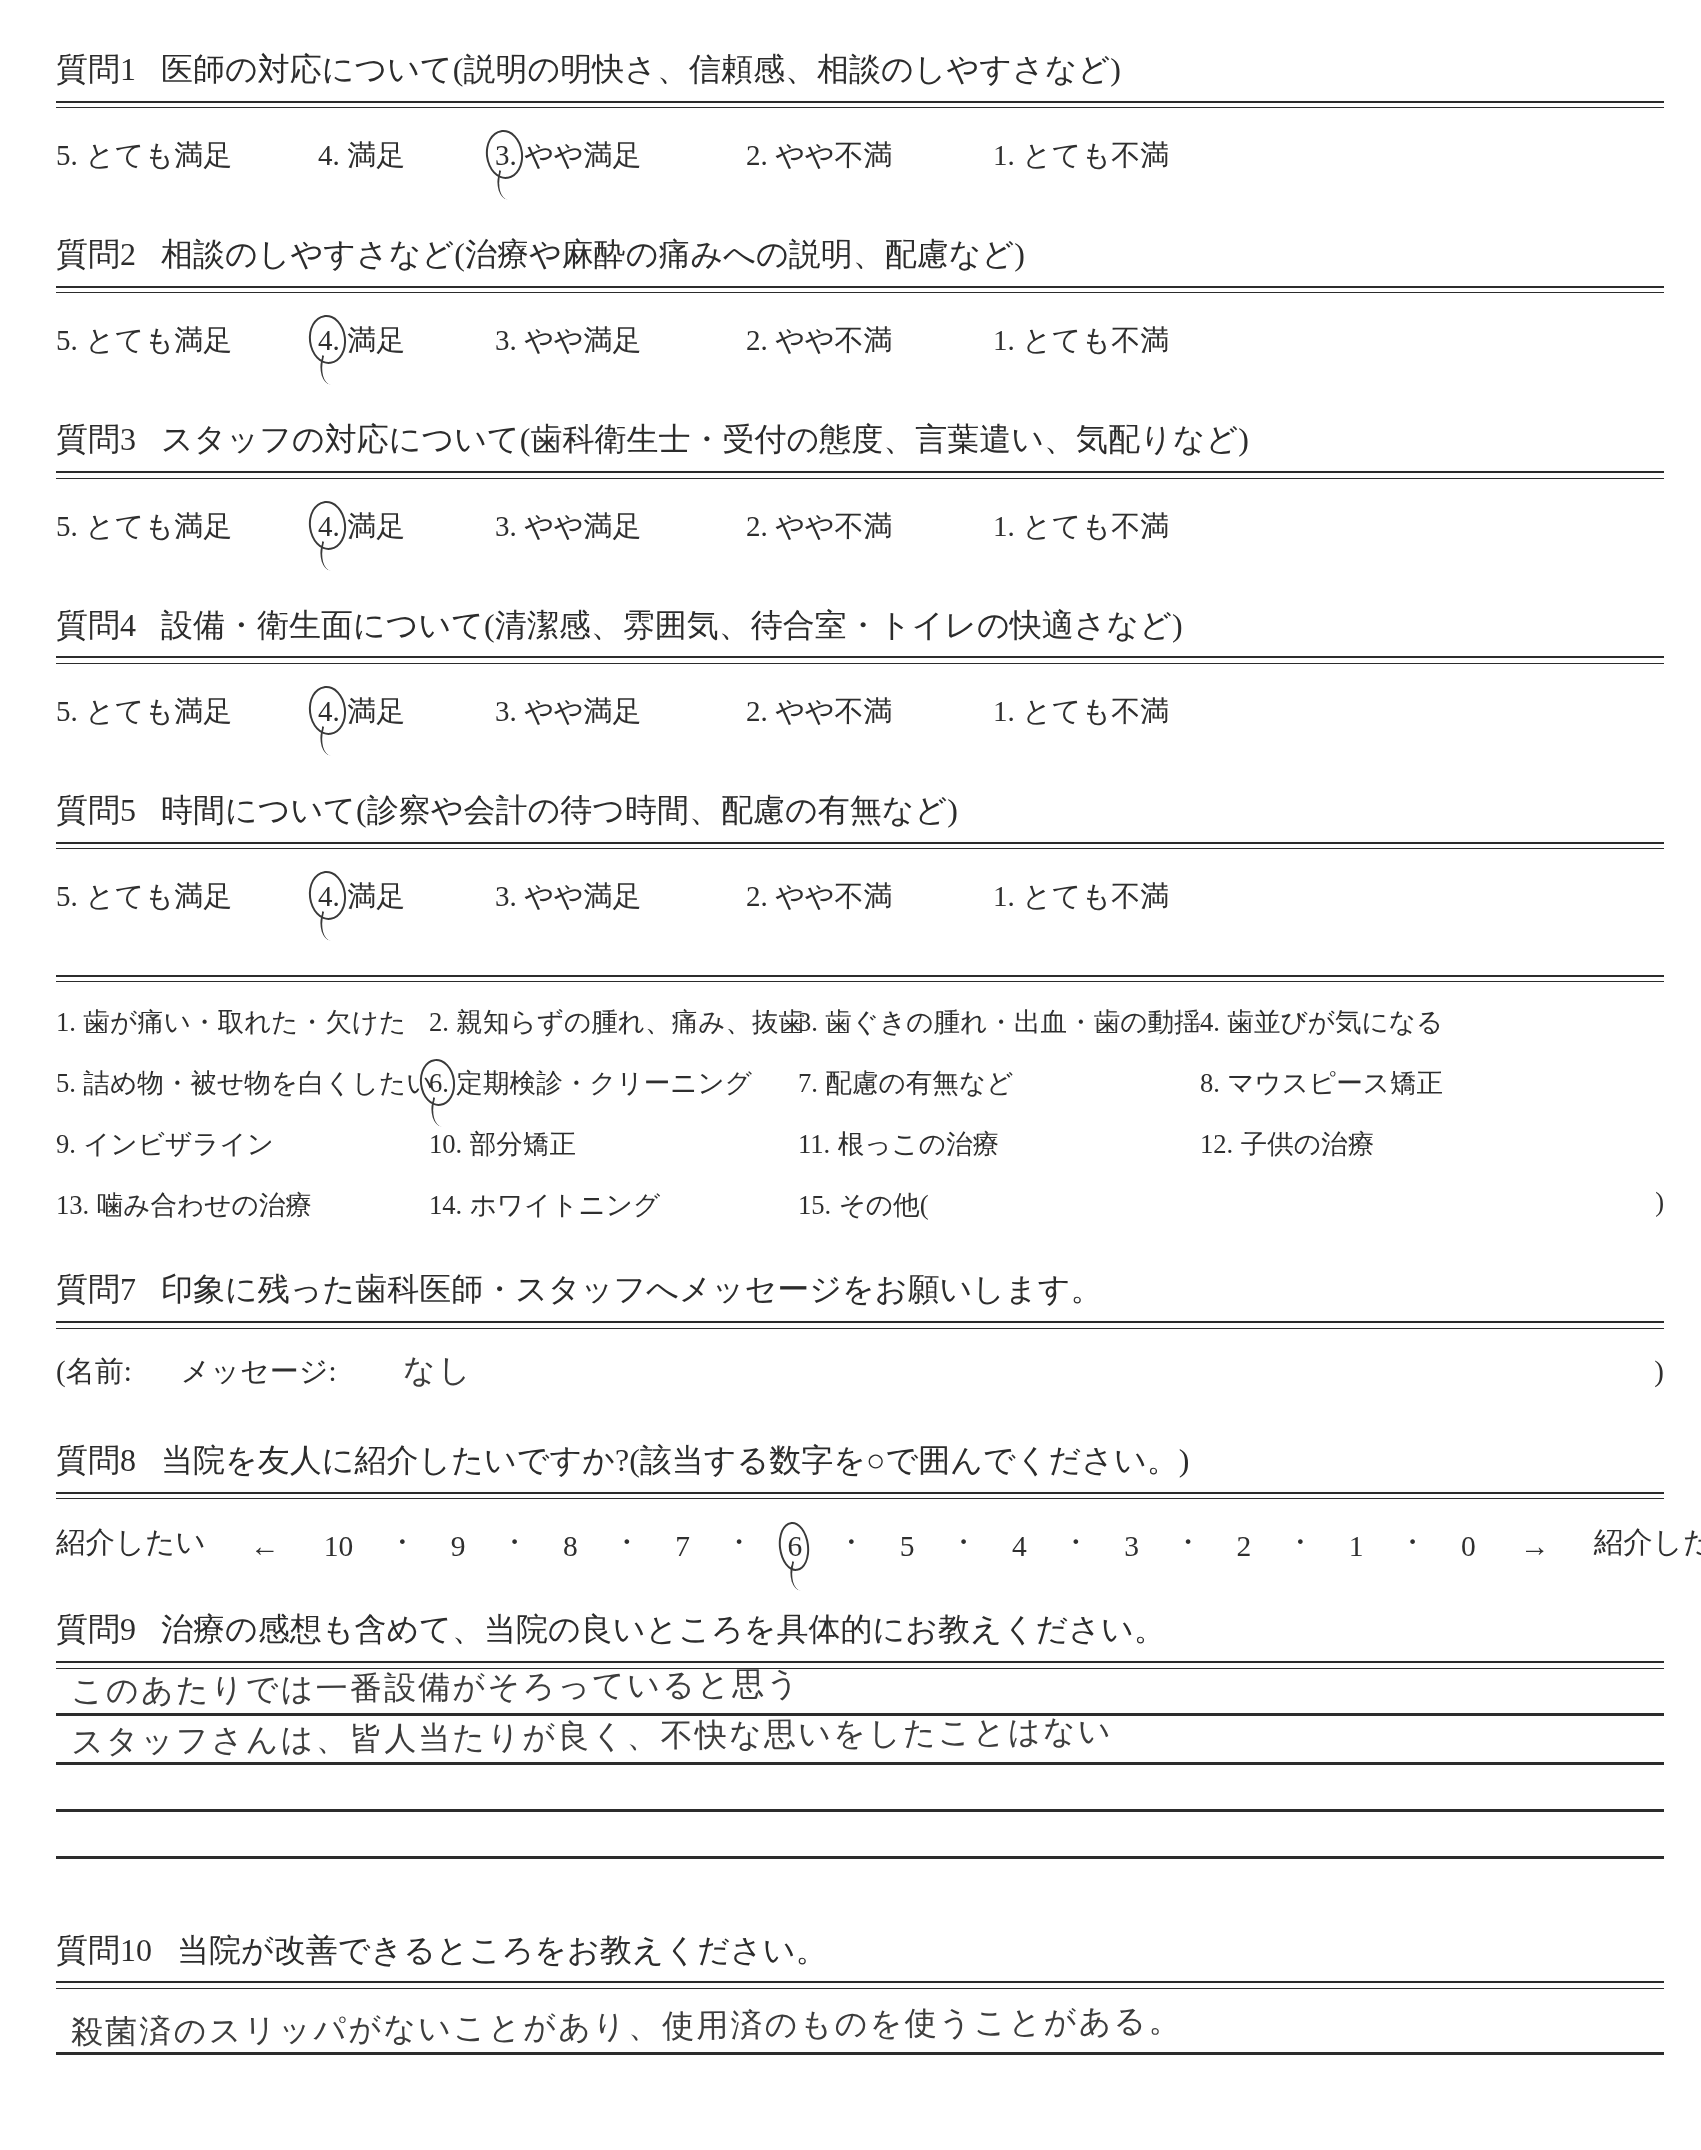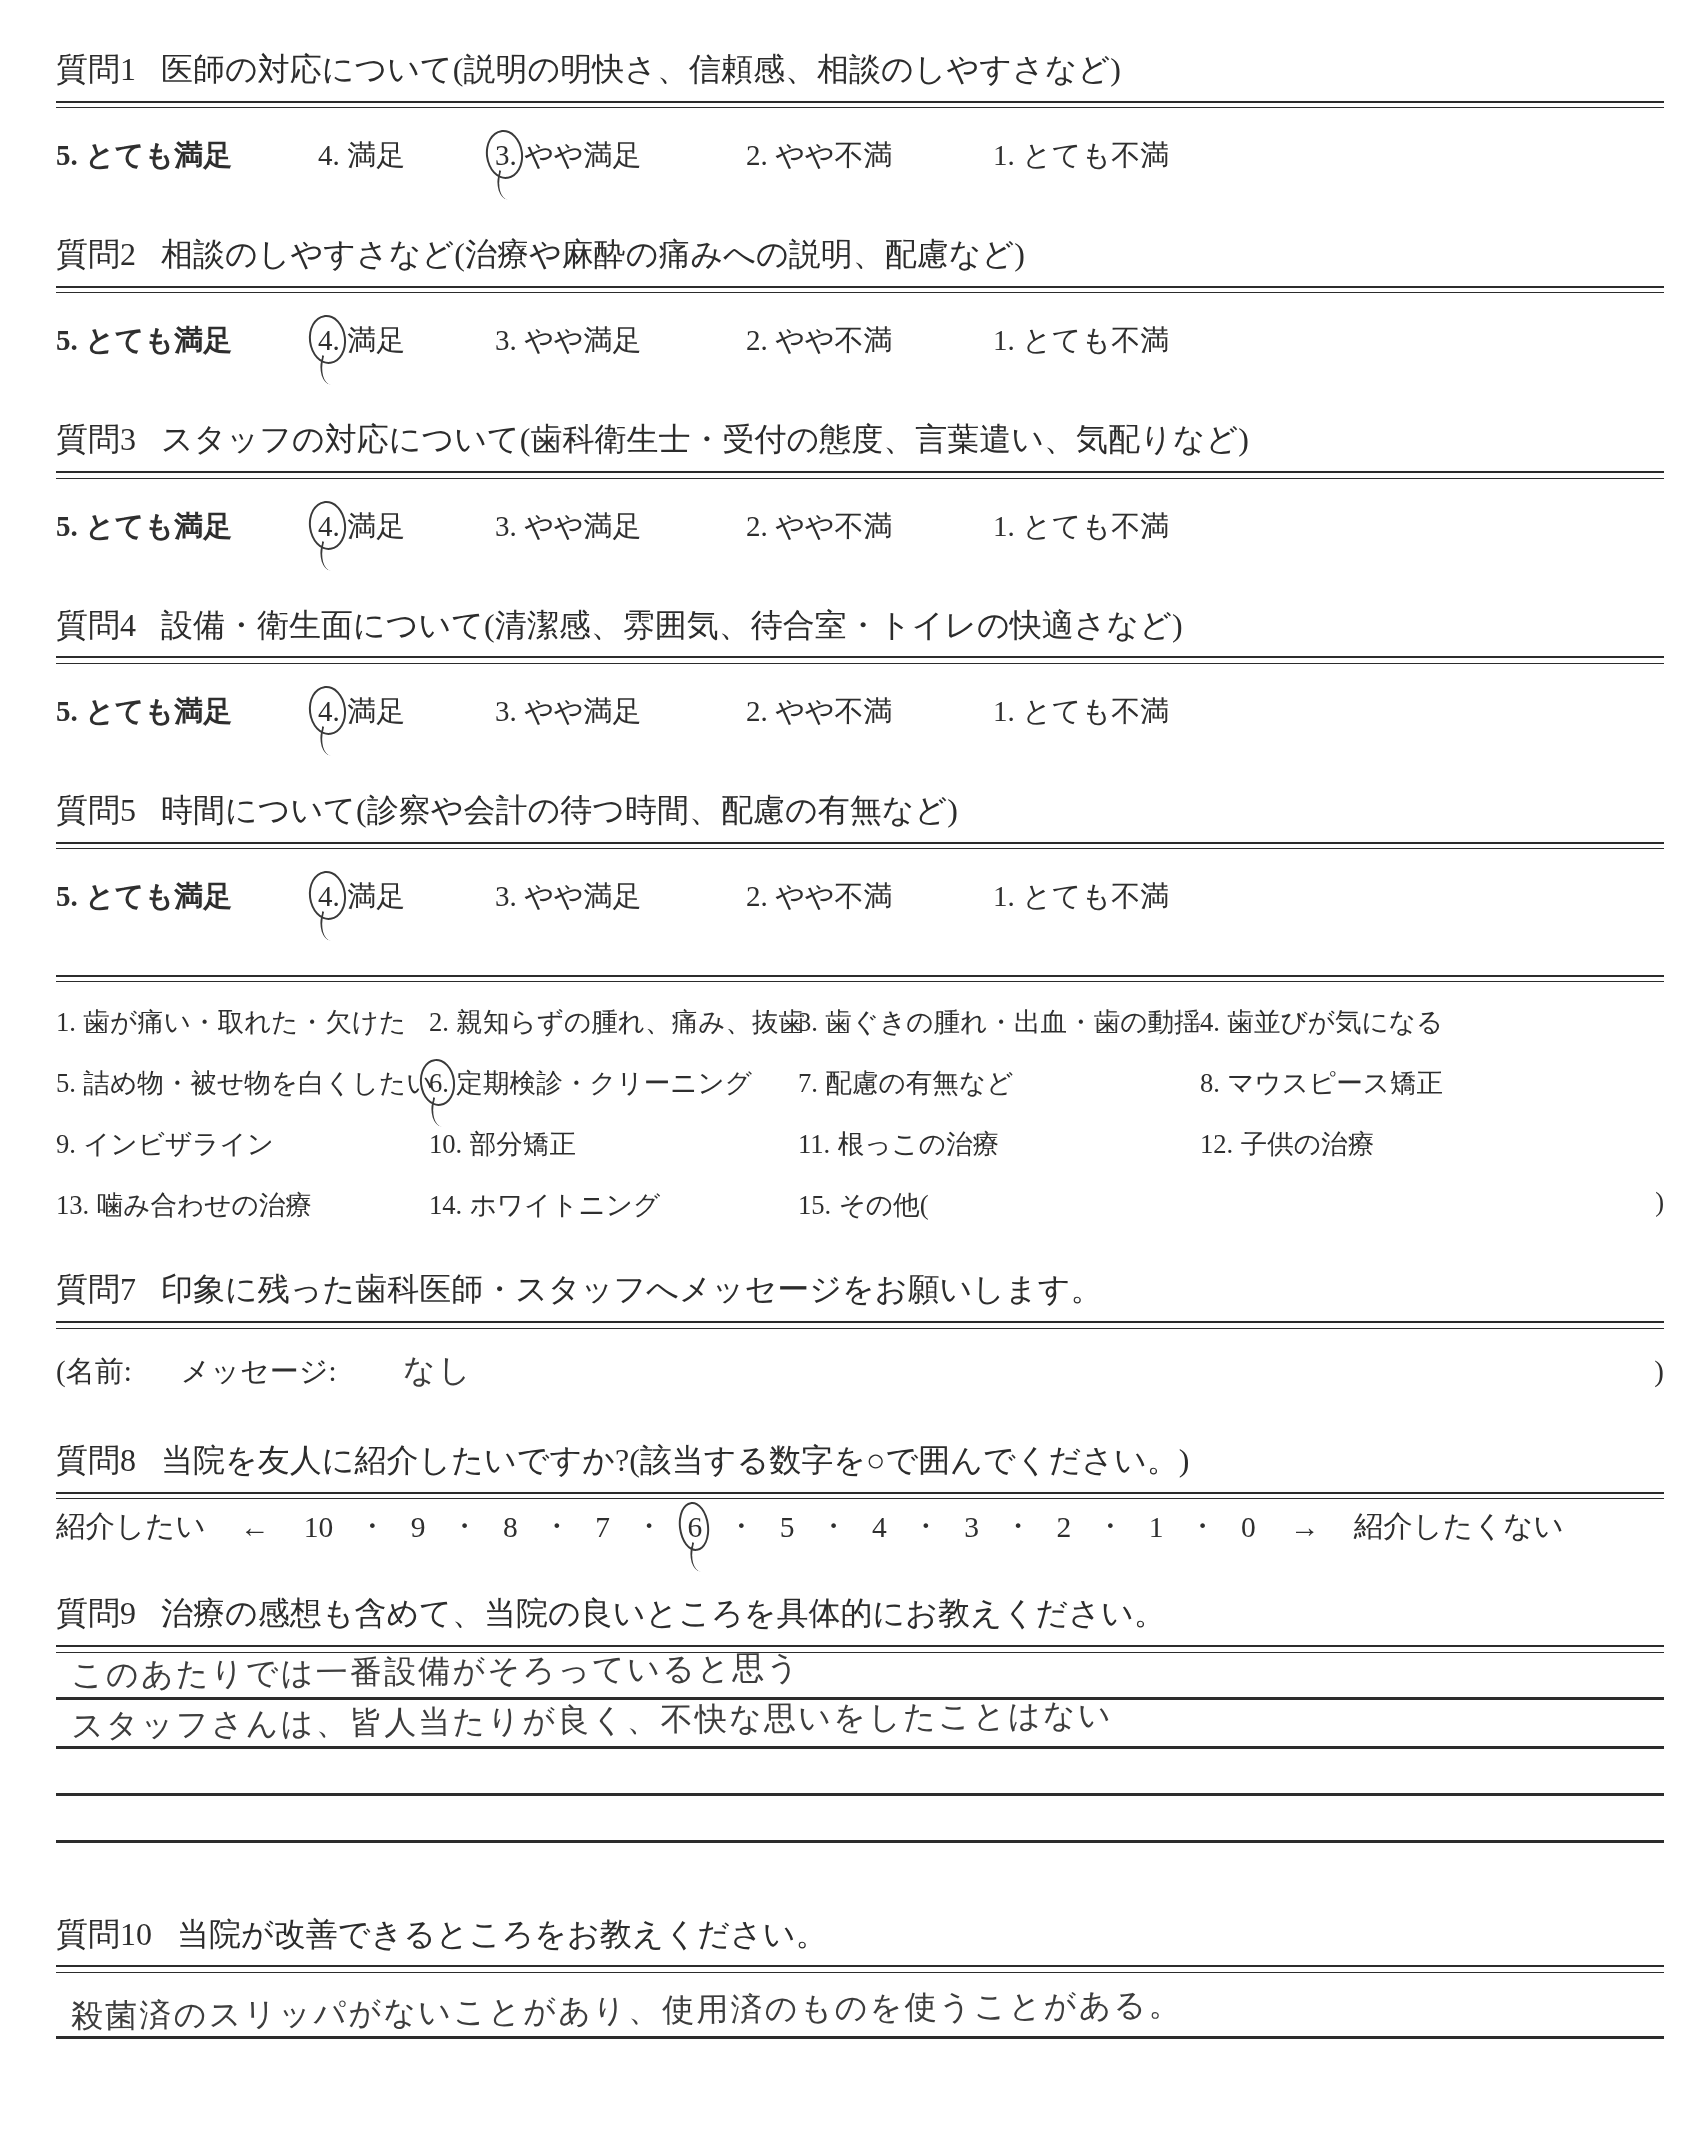--- a/index.html
+++ b/index.html
@@ -19,21 +19,21 @@
   .q-header{
     font-size:32px;line-height:1.25;font-weight:500;color:#2c2c2c;
     display:flex;align-items:baseline;
   }
   .q-label{margin-right:25px;white-space:nowrap;}
   .q-note{margin-left:auto;white-space:nowrap;}
   .rule-double{height:4.4px;border-top:2.2px solid #2c2c2c;border-bottom:1.5px solid #2c2c2c;margin-top:11.8px;}
   .opts{display:flex;margin-top:19px;font-size:29px;align-items:baseline;}
   .opt{white-space:nowrap;}
   .num{margin-right:7.4px;display:inline-block;}
-  .w1{width:262px;font-weight:bold;}.w2{width:177px;margin-top:9px;}.w3{width:251px;}.w4{width:247px;}
+  .w1{width:262px;}.w2{width:177px;margin-top:9px;}.w3{width:251px;}.w4{width:247px;}
   
   .circled{position:relative;}
   .circled::before{
     content:'';position:absolute;left:-8.9px;right:-5.9px;top:-8.9px;bottom:-7.4px;
     border:2.6px solid #3a3a3a;border-radius:50%;transform:rotate(-7deg);
   }
   .tailed::after{
     content:'';position:absolute;left:4.4px;top:100%;width:14.8px;height:26.6px;
     border-left:2.2px solid #3a3a3a;border-bottom-left-radius:90%;
     transform:rotate(14deg);transform-origin:top;
@@ -49,21 +49,21 @@
   .q7-name{margin-right:49px;}
   .q7-msg{margin-right:66px;}
   .spacer{flex:1;}
   
   .hand{
     font-family:"DejaVu Sans","Liberation Sans",sans-serif;
     color:#3d3d3d;font-size:32px;letter-spacing:2.2px;
     transform:rotate(-0.6deg);display:inline-block;
   }
   
-  .scale{display:flex;align-items:center;font-size:29.5px;margin-top:8px;gap:24px;flex-wrap:nowrap;}
+  .scale{display:flex;align-items:flex-end;font-size:29.5px;margin-top:24px;gap:34px;flex-wrap:nowrap;}
   .scale .lbl{white-space:nowrap;}
   .scale .arr{margin:0 10.3px;}
   
   .write-row{
     border-bottom:3px solid #2c2c2c;
     display:flex;align-items:flex-end;
     padding:0 0 3px 14.8px;box-sizing:border-box;
   }
   .h64{height:47px;}.h66{height:49px;}.h90{height:66px;}
 </style>

